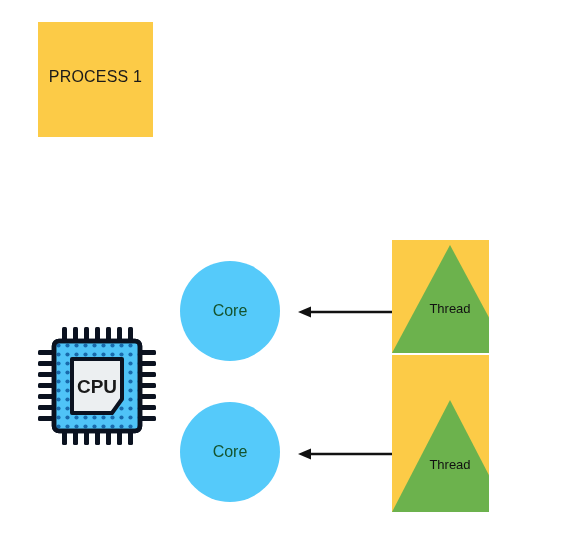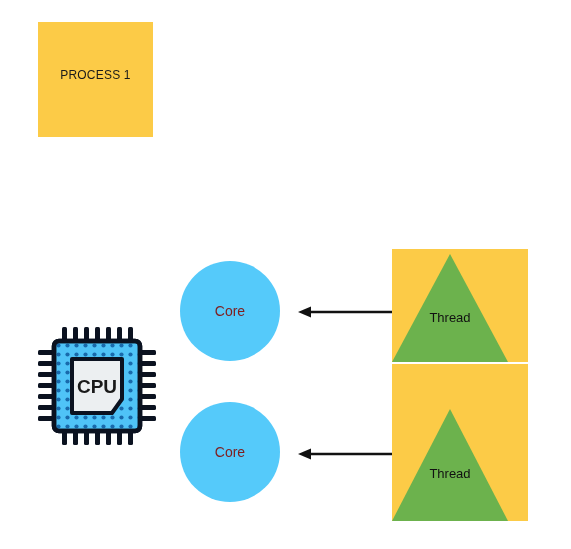--- a/index.html
+++ b/index.html
@@ -28,21 +28,21 @@
     width: 115px;
     height: 115px;
     background: #FCCB47;
     display: flex;
     align-items: flex-start;
     justify-content: center;
     box-sizing: border-box;
     padding-top: 46px;
   }
   .process-label {
-    font-size: 12px;
+    font-size: 16px;
     color: #1a1a1a;
     letter-spacing: 0.2px;
     white-space: nowrap;
     font-family: "Liberation Sans", sans-serif;
   }
 
   
   .cpu-chip {
     position: absolute;
     left: 36px;
@@ -69,42 +69,41 @@
     height: 100px;
     border-radius: 50%;
     background: #55CAFA;
     display: flex;
     align-items: center;
     justify-content: center;
   }
   .core-circle.core-1 { left: 180px; top: 261px; }
   .core-circle.core-2 { left: 180px; top: 402px; }
   .core-label {
-    font-size: 14px;
-    color: #7f1d1d;
+    font-size: 16px;
+    color: #14532d;
     font-family: "Liberation Sans", sans-serif;
   }
 
   
   .arrow {
     position: absolute;
     height: 20px;
   }
   .arrow svg { display: block; }
   .arrow.arrow-1 { left: 296px; top: 302px; width: 96px; }
   .arrow.arrow-2 { left: 296px; top: 444px; width: 96px; }
 
   
   .thread-box {
     position: absolute;
     left: 392px;
-    width: 136px;
+    width: 97px;
     background: #FCCB47;
     overflow: hidden;
-    margin-top: 9px;
   }
   .thread-box.thread-1 { top: 240px; height: 113px; }
   .thread-box.thread-2 { top: 355px; height: 157px; }
 
   .thread-triangle {
     position: absolute;
     left: 0;
     bottom: 0;
     width: 116px;
   }

